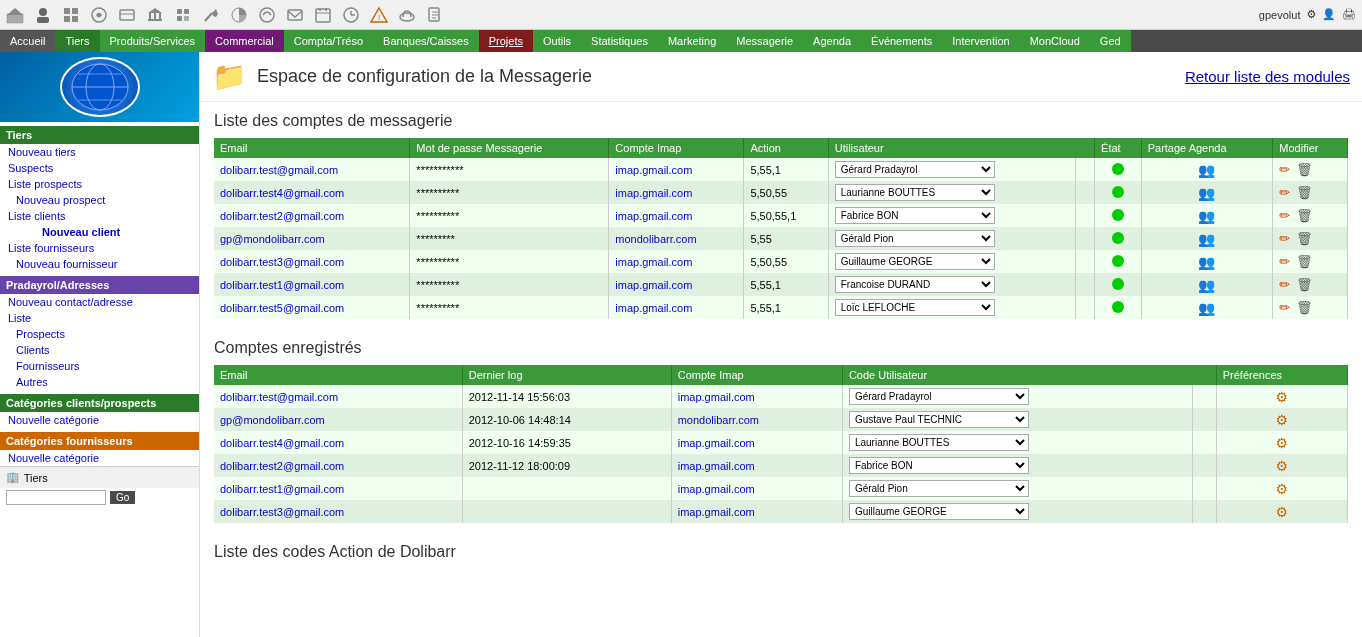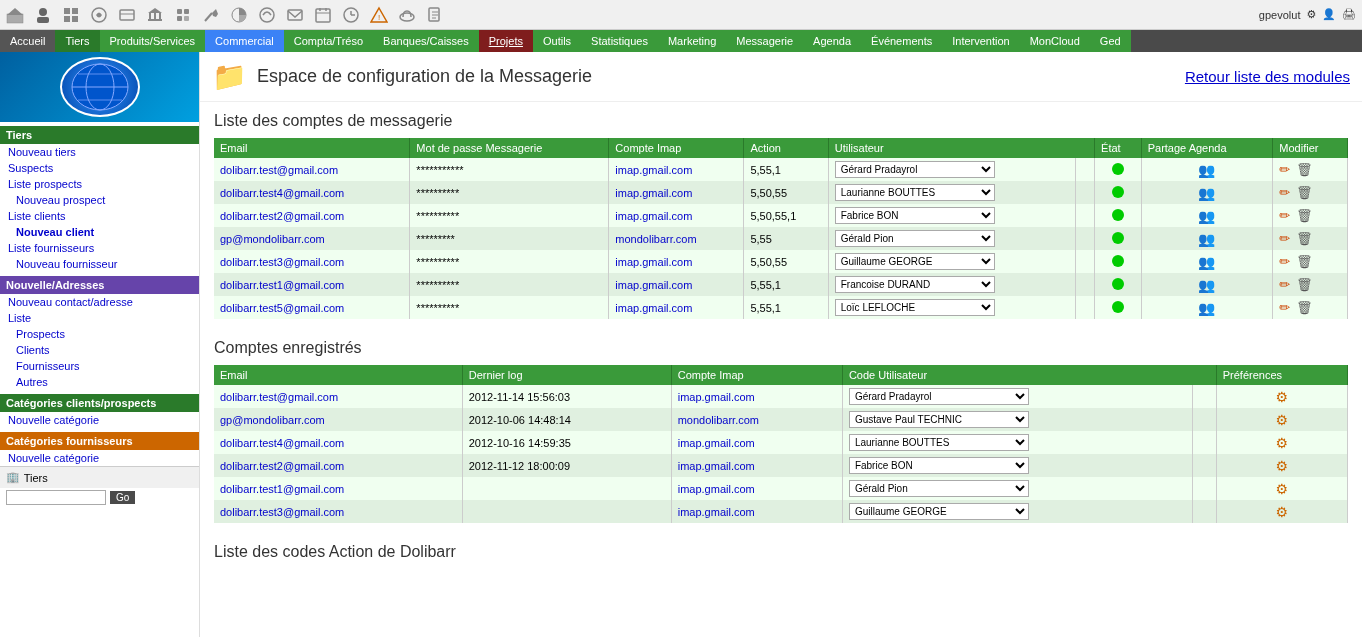--- a/index.html
+++ b/index.html
@@ -20,21 +20,21 @@
     
     .main-layout { display: flex; height: calc(637px - 52px); }
 
     
     .sidebar { width: 200px; min-width: 200px; background: #fff; border-right: 1px solid #ddd; overflow-y: auto; padding-bottom: 10px; }
     .sidebar-logo { background: linear-gradient(135deg, #0060a0, #00a0e0); height: 70px; display: flex; align-items: center; justify-content: center; margin-bottom: 4px; }
     .sidebar-logo-inner { width: 80px; height: 60px; border-radius: 50%; background: radial-gradient(circle, #3399ff, #0044aa); border: 2px solid #fff; display: flex; align-items: center; justify-content: center; }
     .sidebar-section-header { background: #2a7a2a; color: #fff; font-weight: bold; font-size: 11px; padding: 3px 6px; margin-top: 4px; }
     .sidebar-item { padding: 2px 8px; color: #0000cc; font-size: 11px; cursor: pointer; display: block; }
     .sidebar-item.indented { padding-left: 16px; }
-    .sidebar-item.bold { font-weight: bold; color: #0000cc; }
+    .sidebar-item.bold { font-weight: bold; color: #0000cc; margin-left: 26px; }
     .sidebar-section-header.purple { background: #6644aa; }
     .sidebar-section-header.orange { background: #cc6600; }
     .sidebar-bottom-bar { background: #f0f0f0; border-top: 1px solid #ccc; padding: 4px 6px; display: flex; align-items: center; gap: 4px; }
 
     
     .content { flex: 1; overflow-y: auto; padding: 0; }
 
     
     .page-header { display: flex; align-items: center; padding: 8px 12px; background: #fff; border-bottom: 1px solid #eee; }
     .page-header-icon { font-size: 28px; margin-right: 10px; color: #c07000; }
@@ -194,21 +194,21 @@
     <span style="cursor:pointer">⚙</span>
     <span style="cursor:pointer">👤</span>
     <span style="cursor:pointer">🖨</span>
   </div>
 </div>
 
 <div class="nav-bar">
   <div class="nav-item" style="background:#555;">Accueil</div>
   <div class="nav-item active">Tiers</div>
   <div class="nav-item" style="background:#3a9a3a;">Produits/Services</div>
-  <div class="nav-item" style="background:#3b82f6;">Commercial</div>
+  <div class="nav-item" style="background:#701a75;">Commercial</div>
   <div class="nav-item" style="background:#3a9a3a;">Compta/Tréso</div>
   <div class="nav-item" style="background:#3a9a3a;">Banques/Caisses</div>
   <div class="nav-item" style="background:#7f1d1d;text-decoration:underline;">Projets</div>
   <div class="nav-item" style="background:#3a9a3a;">Outils</div>
   <div class="nav-item" style="background:#3a9a3a;">Statistiques</div>
   <div class="nav-item" style="background:#3a9a3a;">Marketing</div>
   <div class="nav-item" style="background:#3a9a3a;">Messagerie</div>
   <div class="nav-item" style="background:#3a9a3a;">Agenda</div>
   <div class="nav-item" style="background:#3a9a3a;">Événements</div>
   <div class="nav-item" style="background:#3a9a3a;">Intervention</div>
@@ -234,21 +234,21 @@
     <div class="sidebar-section-header">Tiers</div>
     <a class="sidebar-item">Nouveau tiers</a>
     <a class="sidebar-item">Suspects</a>
     <a class="sidebar-item">Liste prospects</a>
     <a class="sidebar-item indented">Nouveau prospect</a>
     <a class="sidebar-item">Liste clients</a>
     <a class="sidebar-item indented bold">Nouveau client</a>
     <a class="sidebar-item">Liste fournisseurs</a>
     <a class="sidebar-item indented">Nouveau fournisseur</a>
 
-    <div class="sidebar-section-header purple">Nouvelle/Adresses</div>
+    <div class="sidebar-section-header purple">Pradayrol/Adresses</div>
     <a class="sidebar-item">Nouveau contact/adresse</a>
     <a class="sidebar-item">Liste</a>
     <a class="sidebar-item indented">Prospects</a>
     <a class="sidebar-item indented">Clients</a>
     <a class="sidebar-item indented">Fournisseurs</a>
     <a class="sidebar-item indented">Autres</a>
 
     <div class="sidebar-section-header" style="background:#2a7a2a; margin-top:4px;">Catégories clients/prospects</div>
     <a class="sidebar-item">Nouvelle catégorie</a>
 

